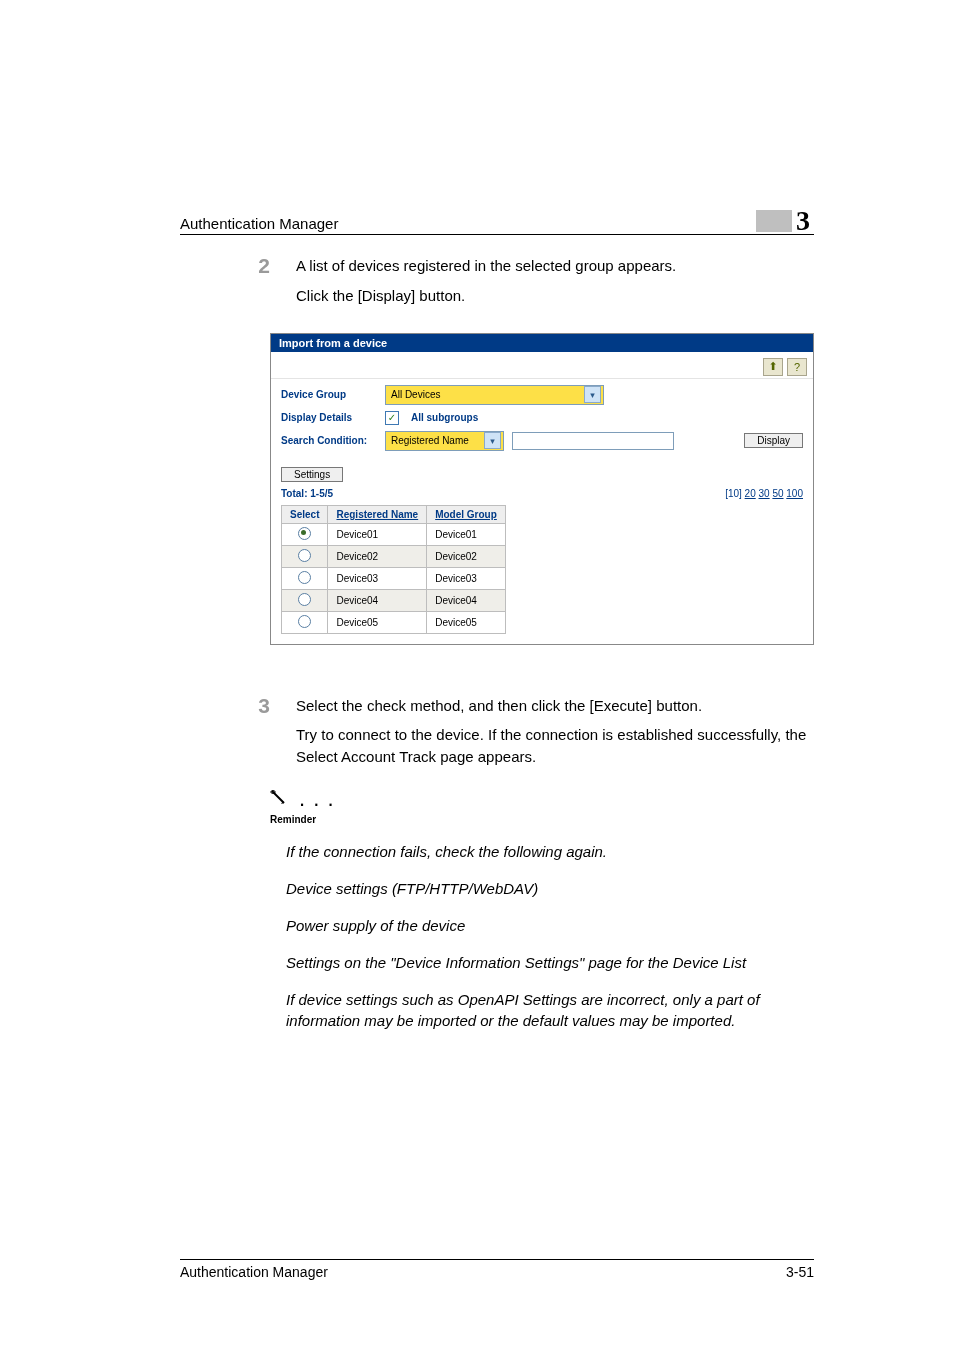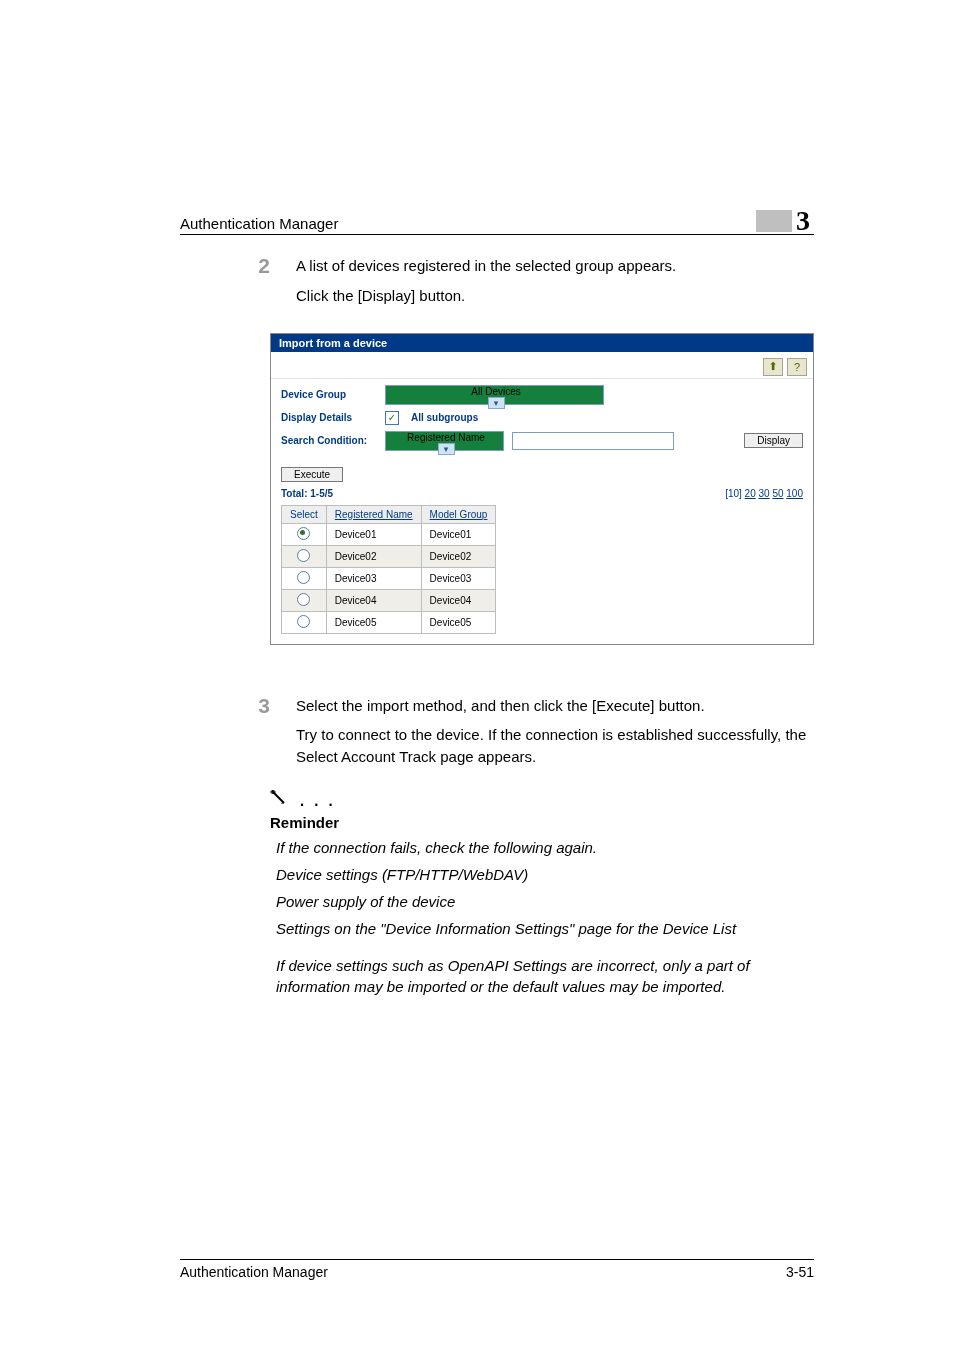--- a/index.html
+++ b/index.html
@@ -106,26 +106,25 @@
     gap:8px;
   }
   .flabel {
     flex:0 0 96px;
     color:#003a86;
     font-weight:bold;
     font-size:10px;
   }
   .select-like {
     border:1px solid #7e9db9;
-    background:#15803d;
+    background:#fde047;
     height:18px;
     display:flex;align-items:center;justify-content:space-between;
     padding:0 2px 0 5px;
     font-size:10px;
-    flex-direction:column;
   }
   .select-caret {
     width:15px;height:15px;
     background:#cfe3f6;
     border:1px solid #8aa9c9;
     display:flex;align-items:center;justify-content:center;
     color:#2b5a8a;font-size:9px;
   }
   .checkbox {
     width:12px;height:12px;
@@ -160,42 +159,42 @@
     font-size:10px;
   }
   .tbl th,.tbl td{
     border:1px solid #bdbdbd;
     padding:3px 8px;
     text-align:left;
   }
   .tbl th{
     background:#eeeeee;
     color:#003a86;
-    font-weight:normal;
+    font-weight:bold;
     text-align:center;
   }
   .tbl th a{color:#003a86;text-decoration:underline;}
   .tbl tbody tr:nth-child(even){background:#efeee9;}
   .radio{
     width:11px;height:11px;border:1px solid #5a7fa3;border-radius:50%;
     display:inline-block;position:relative;background:#fff;
   }
   .radio.sel::after{
     content:"";width:5px;height:5px;border-radius:50%;
     background:#3a6c2a;position:absolute;top:2px;left:2px;
   }
 
   
   .reminder-block { margin-left: 90px; margin-top:10px; }
   .dots-icon { font-size:22px; letter-spacing:1px;}
   .dots-lead { display:inline-block; transform:translateY(3px);}
   .dots-lead svg { display:block; }
-  .reminder-head{font-weight:bold;font-size:15px;margin:2px 0 4px 0;}
+  .reminder-head{font-weight:bold;font-size:10px;margin:2px 0 4px 0;}
   .reminder-body{font-style:italic;font-size:15px;line-height:1.4;}
-  .reminder-body p{margin:6px;}
+  .reminder-body p{margin:16px;}
   .reminder-body .para2{margin-top:16px;}
 
   .footer-row{
     position:absolute;
     left:180px;right:140px;bottom:70px;
     border-top:1px solid #000;
     padding-top:4px;
     display:flex;justify-content:space-between;
     font-size:14px;
   }
@@ -246,21 +245,21 @@
           <span>Registered Name</span>
           <span class="select-caret">▾</span>
         </div>
         <span class="search-input"></span>
         <span style="flex:1"></span>
         <span class="btn">Display</span>
       </div>
     </div>
 
     <div class="exec-row">
-      <span class="btn">Execute</span>
+      <span class="btn">Settings</span>
     </div>
 
     <div class="total-row">
       <div>
         <span>Total:</span>
         <span style="margin-left:0">1-5/5</span>
       </div>
       <div class="pager">
         <span class="cur">[10]</span>
         <a>20</a>
@@ -304,21 +303,21 @@
           <td>Device05</td>
           <td>Device05</td>
         </tr>
       </tbody>
     </table>
   </div>
 
   <div class="step-row">
     <div class="step-num">3</div>
     <div class="step-body">
-      <p>Select the import method, and then click the [Execute] button.</p>
+      <p>Select the check method, and then click the [Execute] button.</p>
       <p>Try to connect to the device. If the connection is established successfully, the Select Account Track page appears.</p>
     </div>
   </div>
 
   <div class="reminder-block">
     <span class="dots-lead">
       <svg width="22" height="20" viewBox="0 0 22 20">
         <path d="M2 2 L14 14" stroke="#000" stroke-width="2" fill="none"></path>
         <path d="M14 14 L11 15 L13 12 Z" fill="#000"></path>
         <ellipse cx="3" cy="3" rx="2.2" ry="1.4" fill="none" stroke="#000" stroke-width="1"></ellipse>

